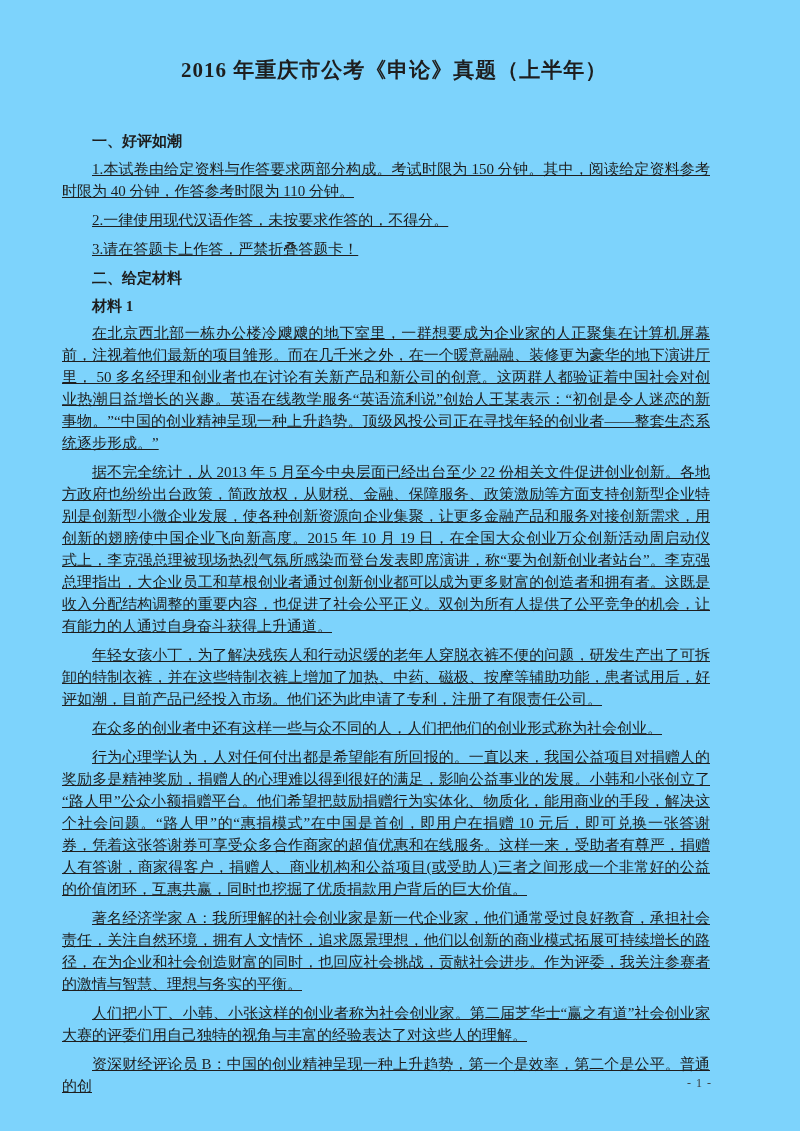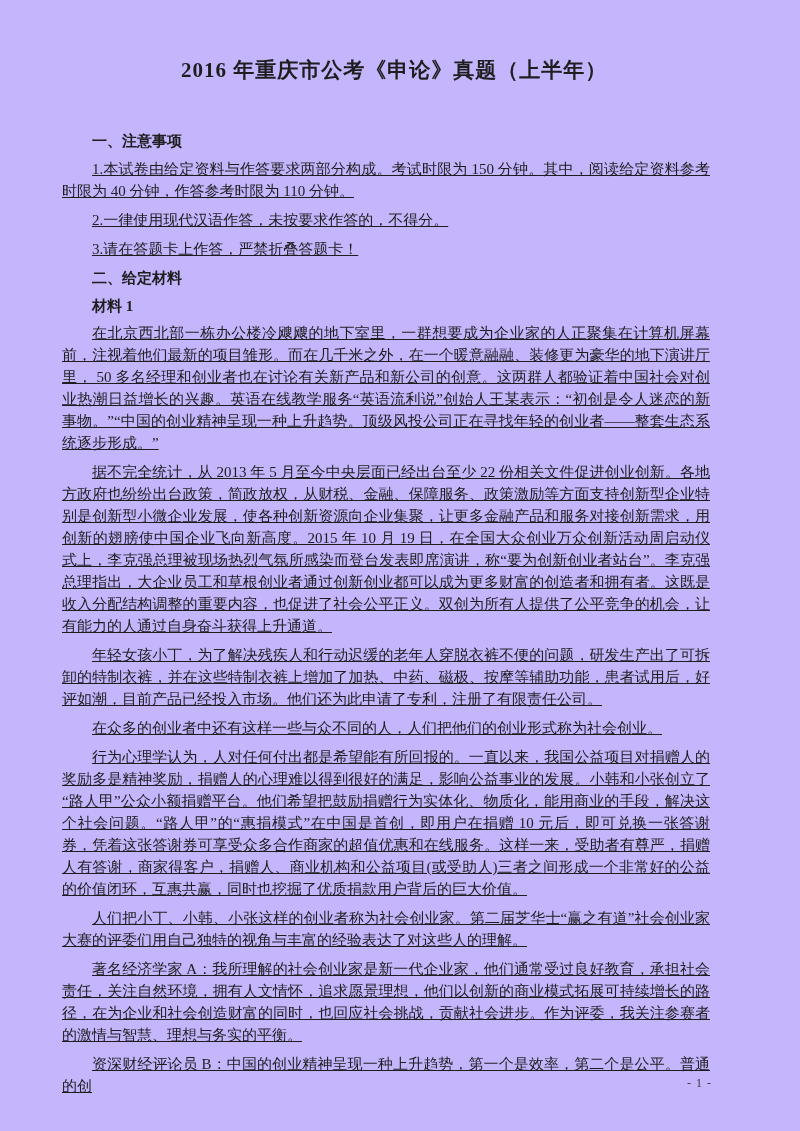--- a/index.html
+++ b/index.html
@@ -12,21 +12,21 @@
     height: 1131px;
     font-family: "Liberation Serif", "DejaVu Serif", serif;
     color: #1e1e1e;
     overflow: hidden;
   }
   .page {
     box-sizing: border-box;
     width: 800px;
     height: 1131px;
     padding: 56px 74px 0 62px;
-    background: #c4b5fd;
+    background: #7dd3fc;
     position: relative;
   }
   .doc-title {
     text-align: center;
     font-size: 21px;
     font-weight: bold;
     letter-spacing: 1px;
     margin: 0 0 46px 0;
     line-height: 28px;
   }
@@ -61,34 +61,34 @@
     letter-spacing: 1px;
   }
 </style>
 </head>
 <body>
 
 <div class="page">
 
   <h1 class="doc-title">2016 年重庆市公考《申论》真题（上半年）</h1>
 
-  <h2 class="sec-heading">一、注意事项</h2>
+  <h2 class="sec-heading">一、好评如潮</h2>
 
   <p class="para">1.本试卷由给定资料与作答要求两部分构成。考试时限为 150 分钟。其中，阅读给定资料参考时限为 40 分钟，作答参考时限为 110 分钟。</p>
   <p class="para">2.一律使用现代汉语作答，未按要求作答的，不得分。</p>
   <p class="para">3.请在答题卡上作答，严禁折叠答题卡！</p>
 
   <h2 class="sec-heading">二、给定材料</h2>
 
   <h3 class="mat-label">材料 1</h3>
   <p class="para">在北京西北部一栋办公楼冷飕飕的地下室里，一群想要成为企业家的人正聚集在计算机屏幕前，注视着他们最新的项目雏形。而在几千米之外，在一个暖意融融、装修更为豪华的地下演讲厅里， 50 多名经理和创业者也在讨论有关新产品和新公司的创意。这两群人都验证着中国社会对创业热潮日益增长的兴趣。英语在线教学服务“英语流利说”创始人王某表示：“初创是令人迷恋的新事物。”“中国的创业精神呈现一种上升趋势。顶级风投公司正在寻找年轻的创业者——整套生态系统逐步形成。”</p>
   <p class="para">据不完全统计，从 2013 年 5 月至今中央层面已经出台至少 22 份相关文件促进创业创新。各地方政府也纷纷出台政策，简政放权，从财税、金融、保障服务、政策激励等方面支持创新型企业特别是创新型小微企业发展，使各种创新资源向企业集聚，让更多金融产品和服务对接创新需求，用创新的翅膀使中国企业飞向新高度。2015 年 10 月 19 日，在全国大众创业万众创新活动周启动仪式上，李克强总理被现场热烈气氛所感染而登台发表即席演讲，称“要为创新创业者站台”。李克强总理指出，大企业员工和草根创业者通过创新创业都可以成为更多财富的创造者和拥有者。这既是收入分配结构调整的重要内容，也促进了社会公平正义。双创为所有人提供了公平竞争的机会，让有能力的人通过自身奋斗获得上升通道。</p>
 
   <p class="para">年轻女孩小丁，为了解决残疾人和行动迟缓的老年人穿脱衣裤不便的问题，研发生产出了可拆卸的特制衣裤，并在这些特制衣裤上增加了加热、中药、磁极、按摩等辅助功能，患者试用后，好评如潮，目前产品已经投入市场。他们还为此申请了专利，注册了有限责任公司。</p>
   <p class="para">在众多的创业者中还有这样一些与众不同的人，人们把他们的创业形式称为社会创业。</p>
   <p class="para">行为心理学认为，人对任何付出都是希望能有所回报的。一直以来，我国公益项目对捐赠人的奖励多是精神奖励，捐赠人的心理难以得到很好的满足，影响公益事业的发展。小韩和小张创立了“路人甲”公众小额捐赠平台。他们希望把鼓励捐赠行为实体化、物质化，能用商业的手段，解决这个社会问题。“路人甲”的“惠捐模式”在中国是首创，即用户在捐赠 10 元后，即可兑换一张答谢券，凭着这张答谢券可享受众多合作商家的超值优惠和在线服务。这样一来，受助者有尊严，捐赠人有答谢，商家得客户，捐赠人、商业机构和公益项目(或受助人)三者之间形成一个非常好的公益的价值闭环，互惠共赢，同时也挖掘了优质捐款用户背后的巨大价值。</p>
+  <p class="para">著名经济学家 A：我所理解的社会创业家是新一代企业家，他们通常受过良好教育，承担社会责任，关注自然环境，拥有人文情怀，追求愿景理想，他们以创新的商业模式拓展可持续增长的路径，在为企业和社会创造财富的同时，也回应社会挑战，贡献社会进步。作为评委，我关注参赛者的激情与智慧、理想与务实的平衡。</p>
   <p class="para">人们把小丁、小韩、小张这样的创业者称为社会创业家。第二届芝华士“赢之有道”社会创业家大赛的评委们用自己独特的视角与丰富的经验表达了对这些人的理解。</p>
-  <p class="para">著名经济学家 A：我所理解的社会创业家是新一代企业家，他们通常受过良好教育，承担社会责任，关注自然环境，拥有人文情怀，追求愿景理想，他们以创新的商业模式拓展可持续增长的路径，在为企业和社会创造财富的同时，也回应社会挑战，贡献社会进步。作为评委，我关注参赛者的激情与智慧、理想与务实的平衡。</p>
   <p class="para">资深财经评论员 B：中国的创业精神呈现一种上升趋势，第一个是效率，第二个是公平。普通的创</p>
 
   <div class="footer">- 1 -</div>
 
 </div>
 
 </body></html>

